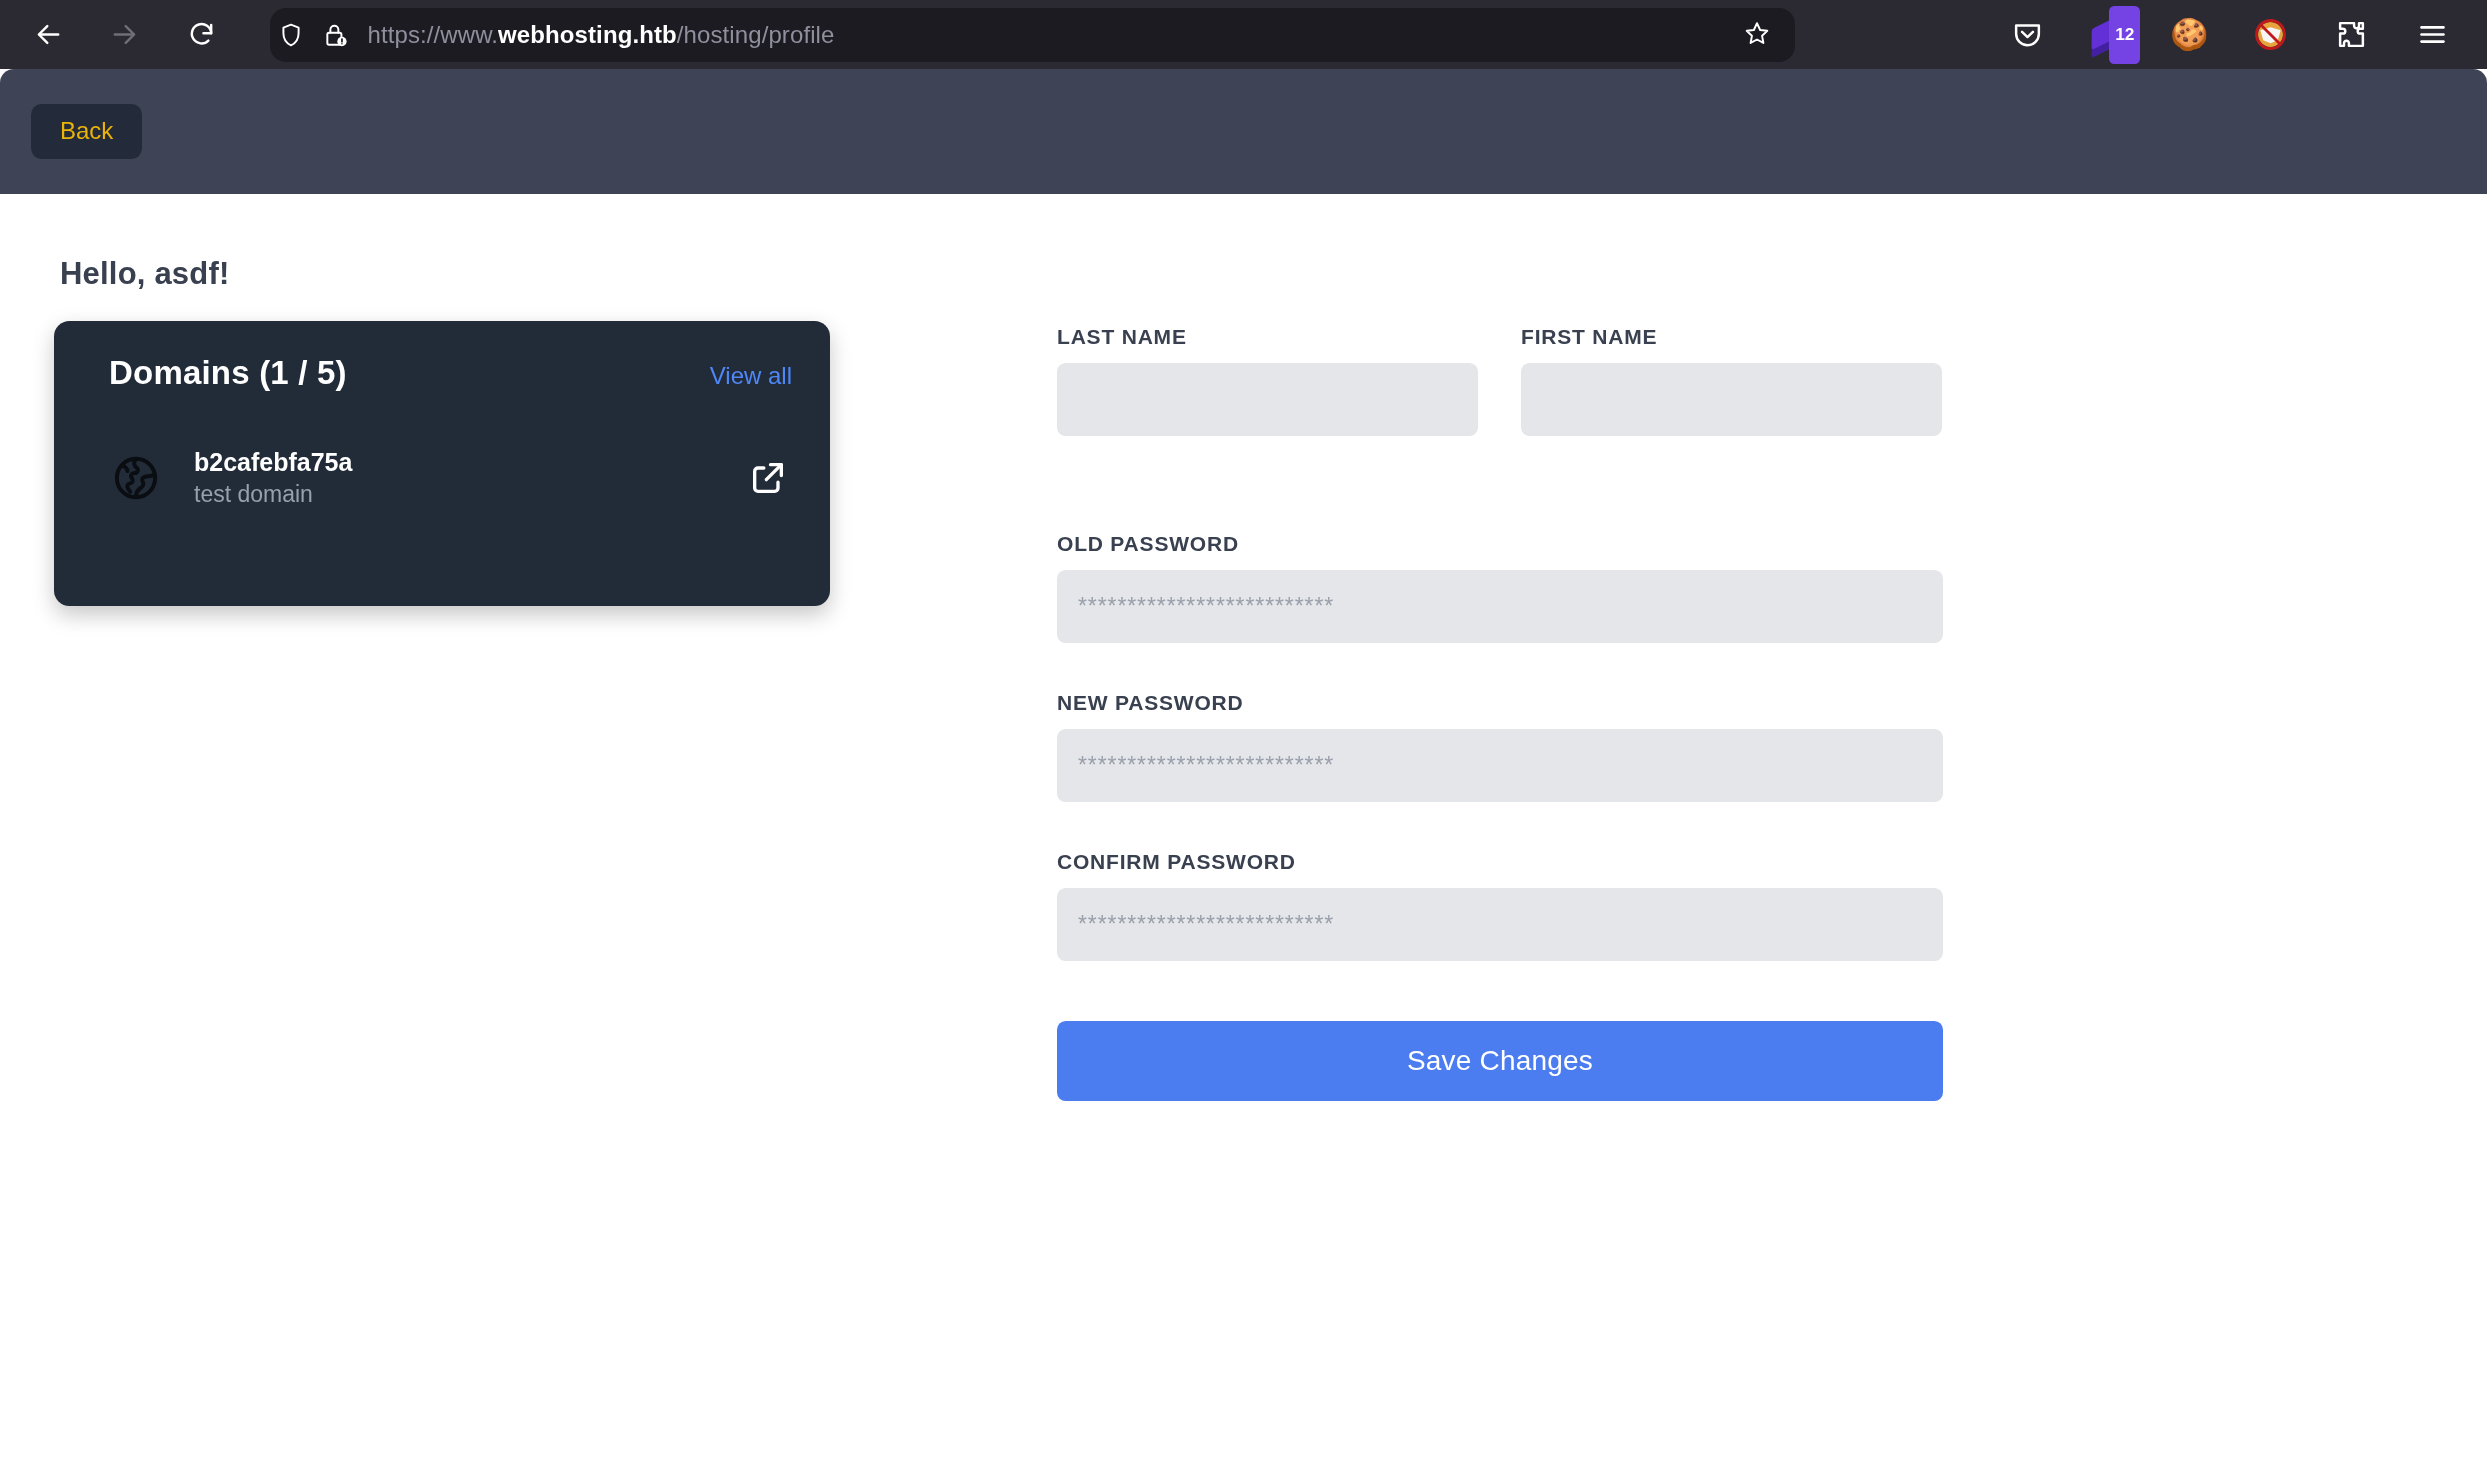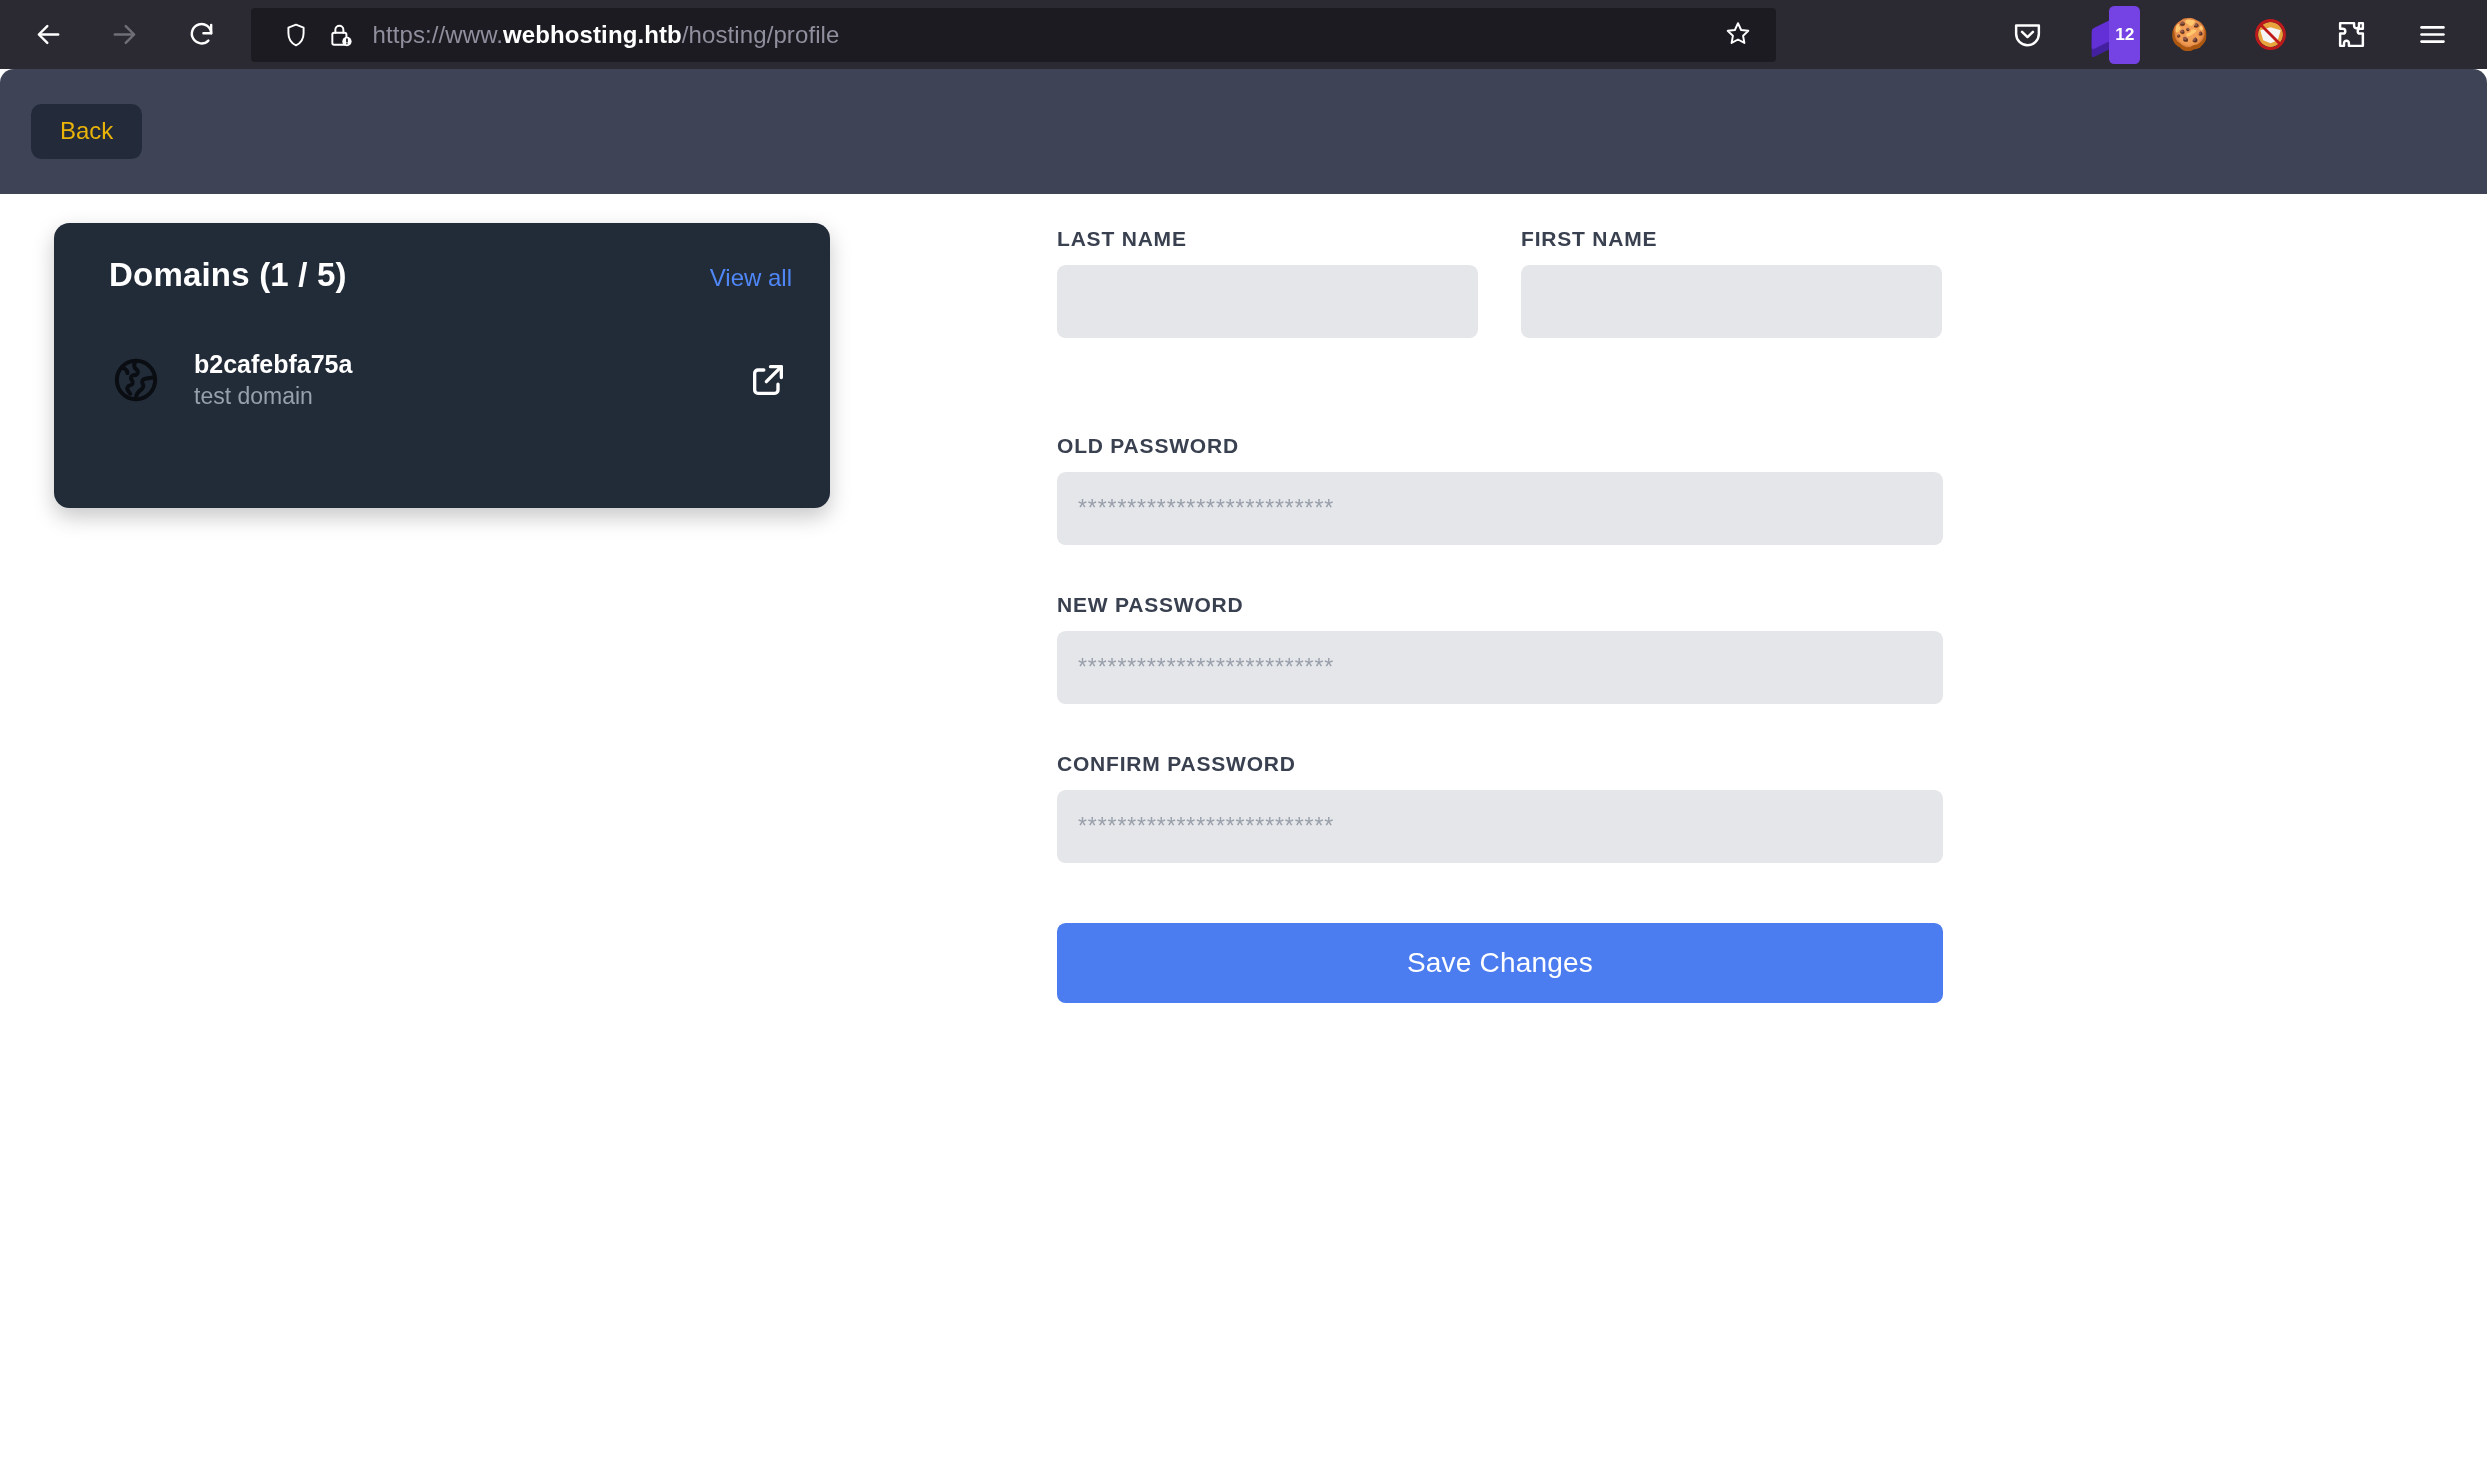--- a/index.html
+++ b/index.html
@@ -40,24 +40,25 @@
     border: none;
     cursor: pointer;
   }
   .nav-btn svg { display: block; }
 
   .urlbar {
     flex: 0 0 auto;
     width: 1525px;
     height: 54px;
     background: #1c1b22;
-    border-radius: 4px;
-    display: flex;
-    align-items: center;
-    padding: 0 14px 0 32px;
+    border-radius: 16px;
+    display: flex;
+    align-items: center;
+    padding: 0 14px 0 8px;
+    margin-left: 19px;
   }
   .urlbar .shield { margin-right: 19px; display:flex; }
   .urlbar .lock { margin-right: 19px; display:flex; }
   .url-text {
     flex: 1;
     font-size: 24px;
     color: #8f8f9d;
     white-space: nowrap;
     overflow: hidden;
     letter-spacing: 0.1px;
@@ -358,20 +359,21 @@
     </div>
   </div>
 </div>
 
 <div class="page">
 
   <div class="navbar">
     <button class="back-button">Back</button>
   </div>
 
+  <h1 class="greeting">Hello, asdf!</h1>
 
   <div class="content">
 
     <div class="domains-card">
       <div class="domains-head">
         <span class="domains-title">Domains (1 / 5)</span>
         <a class="view-all" href="#">View all</a>
       </div>
 
       <div class="domain-row">

